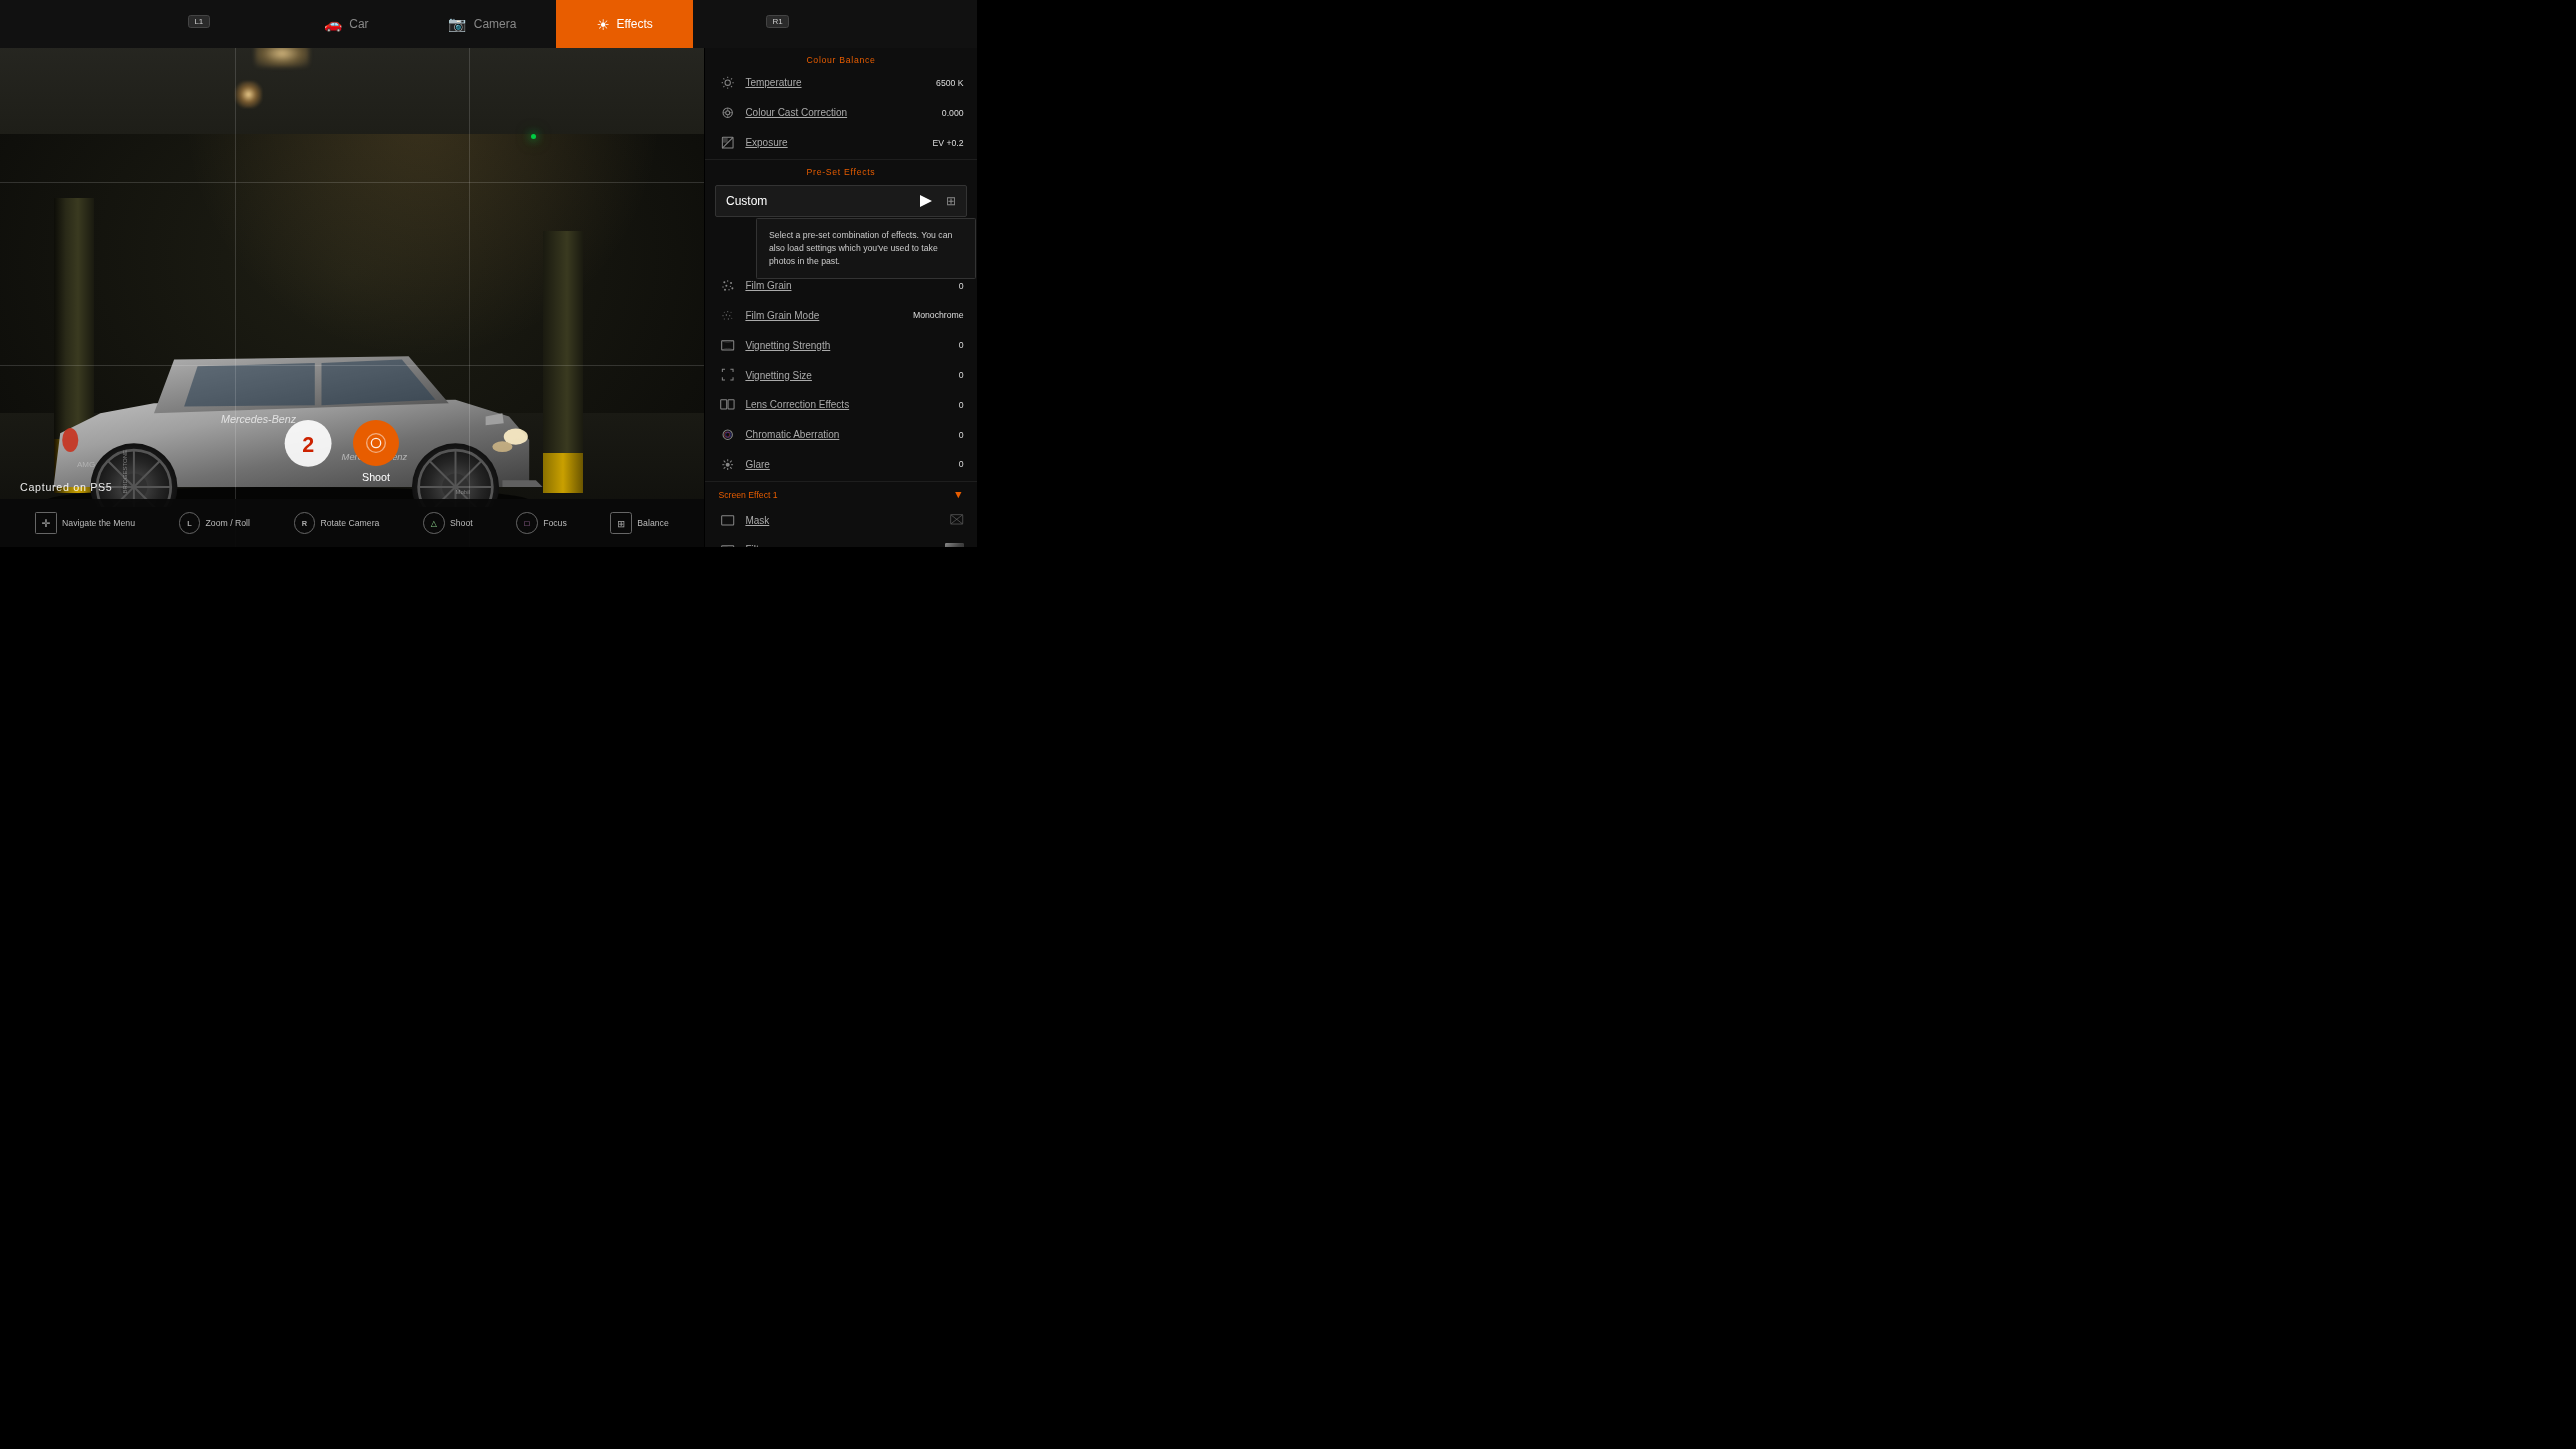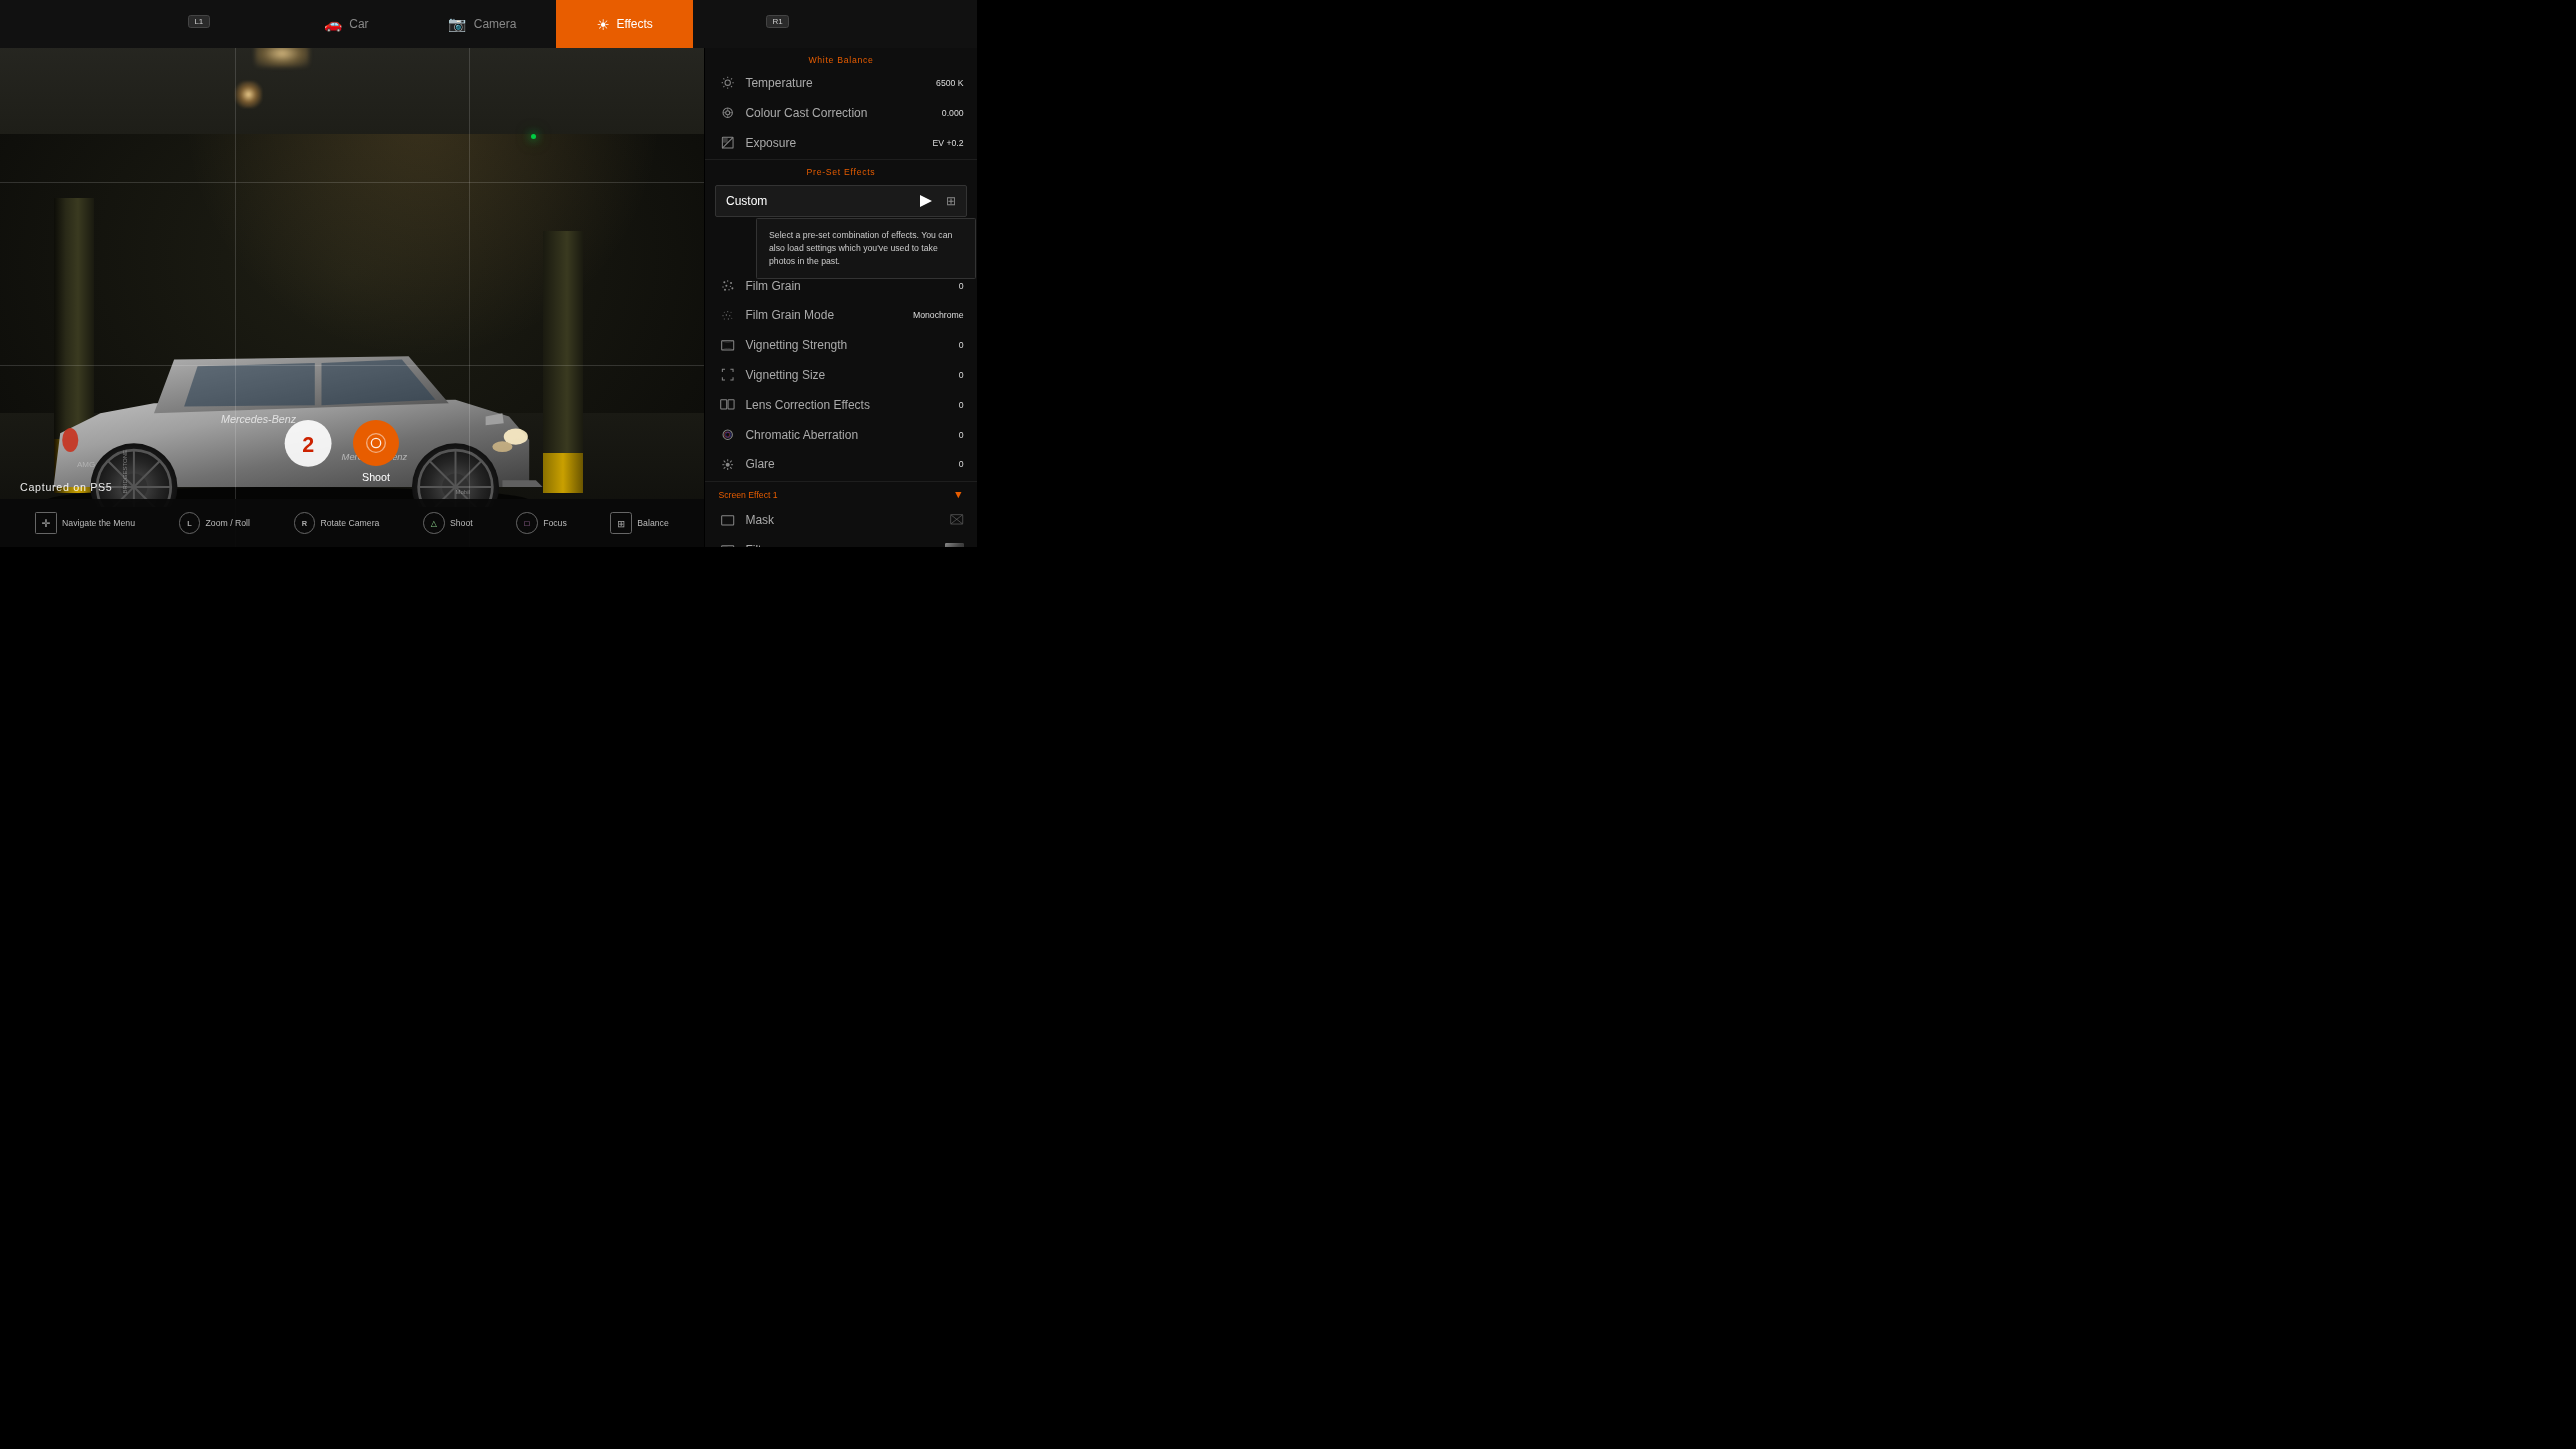--- a/index.html
+++ b/index.html
@@ -259,21 +259,22 @@
       margin-right: 8px;
       display: flex;
       align-items: center;
       justify-content: center;
       flex-shrink: 0;
     }
 
     .row-label {
       flex: 1;
       color: #aaa;
-      font-size: 12px;
+      font-size: 10px;
+      text-decoration: underline;
     }
 
     .row-value {
       color: #ddd;
       font-size: 8.7px;
       text-align: left;
     }
 
     
     .preset-dropdown {
@@ -623,21 +624,21 @@
       <span>Balance</span>
     </div>
   </div>
 </div>
 
 <div id="right-panel">
   <div class="panel-header"></div>
 
   <div class="panel-content">
 
-    <div class="section-label">White Balance</div>
+    <div class="section-label">Colour Balance</div>
 
     <div class="settings-row">
       <div class="row-icon">
         <svg width="13.4" height="13.4" viewBox="0 0 20 20">
           <circle cx="10" cy="10" r="4" fill="none" stroke="#888" stroke-width="1.5"></circle>
           <line x1="10" y1="1" x2="10" y2="3" stroke="#888" stroke-width="1.5"></line>
           <line x1="10" y1="17" x2="10" y2="19" stroke="#888" stroke-width="1.5"></line>
           <line x1="1" y1="10" x2="3" y2="10" stroke="#888" stroke-width="1.5"></line>
           <line x1="17" y1="10" x2="19" y2="10" stroke="#888" stroke-width="1.5"></line>
           <line x1="3.5" y1="3.5" x2="5" y2="5" stroke="#888" stroke-width="1.5"></line>

